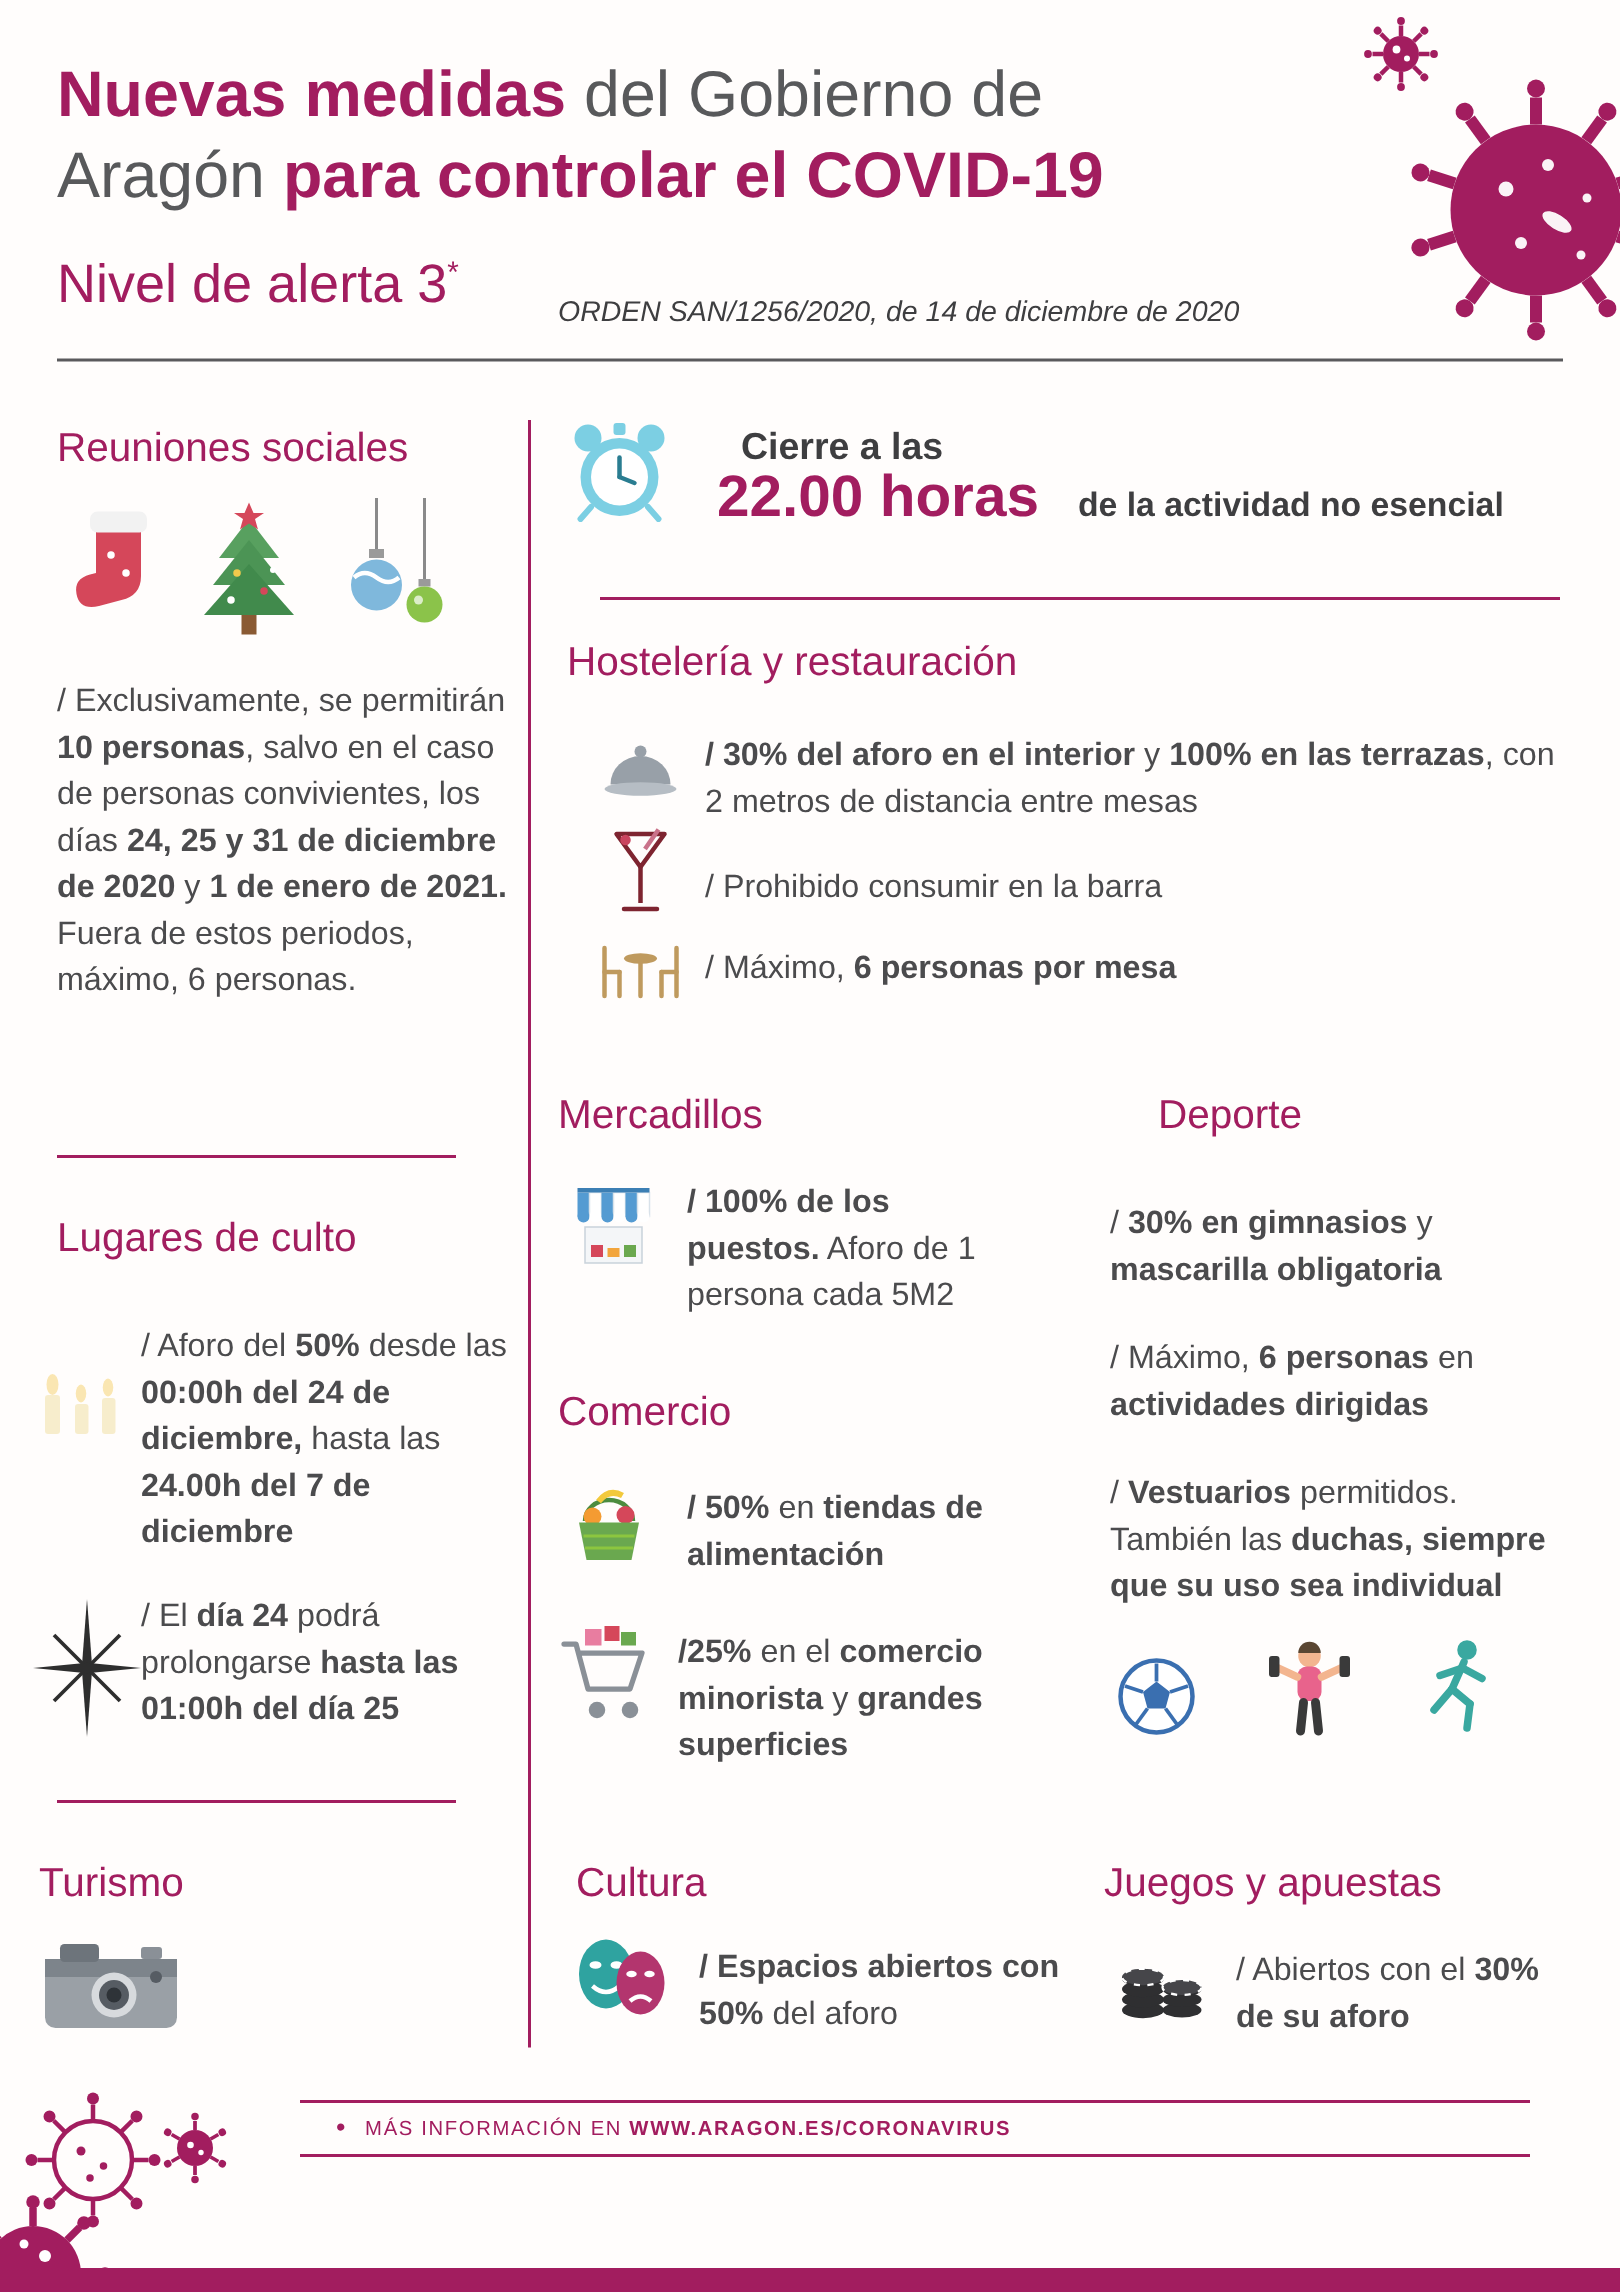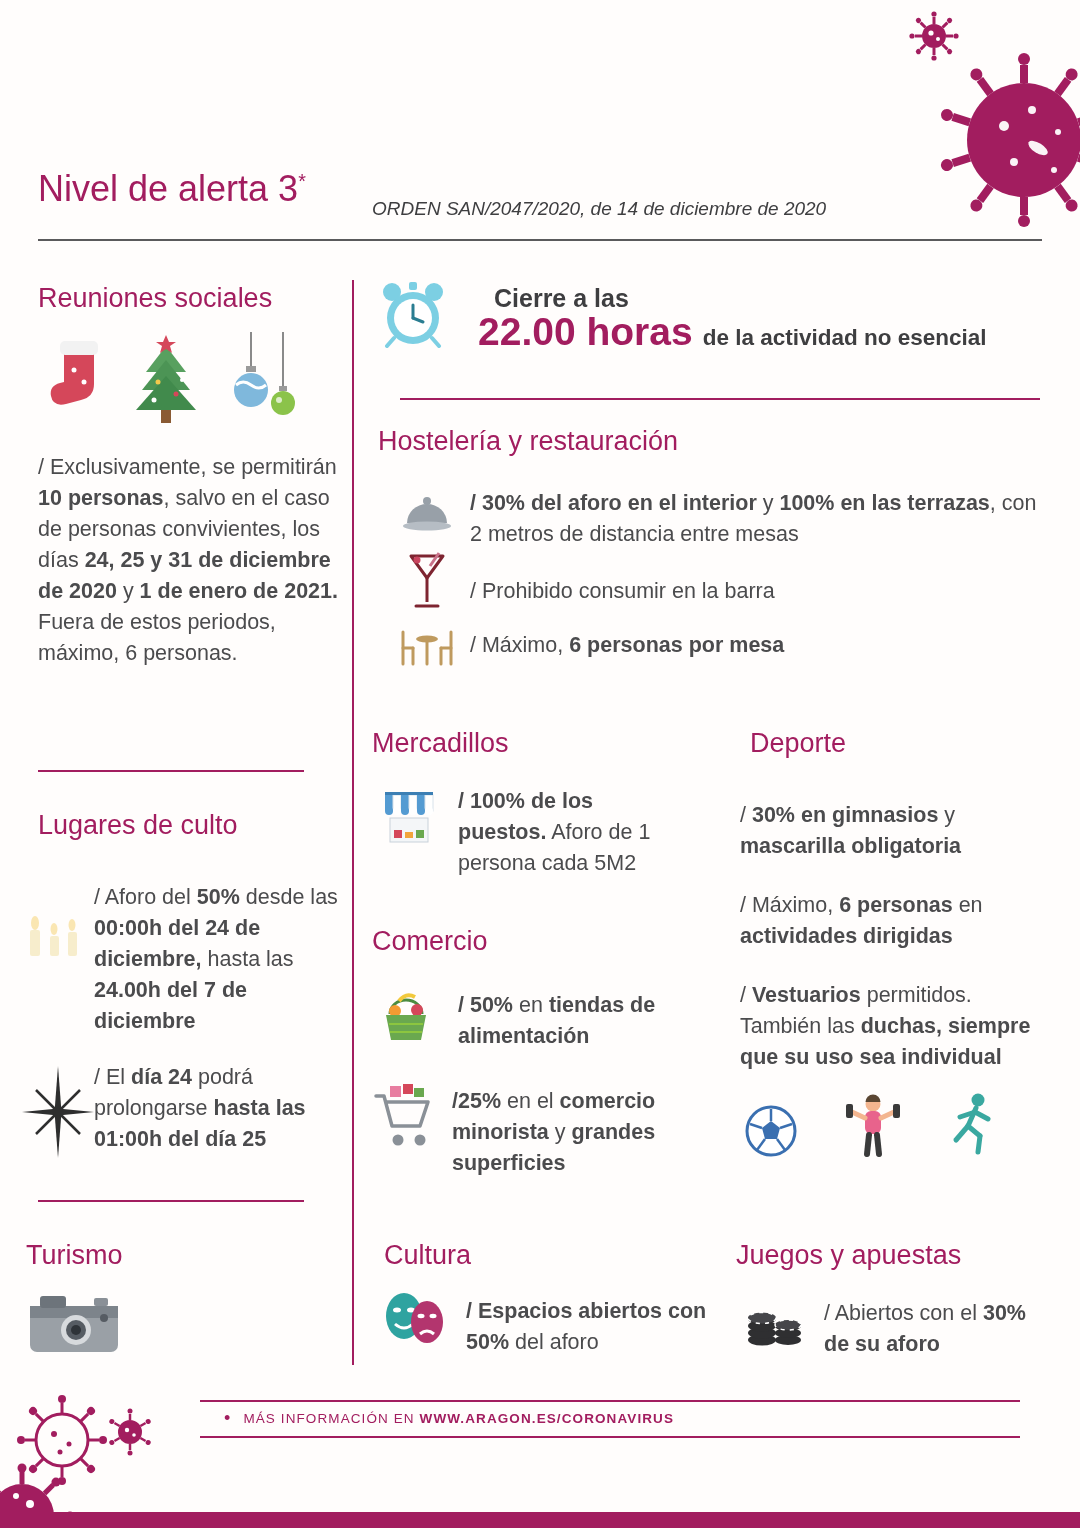--- a/index.html
+++ b/index.html
@@ -13,36 +13,40 @@
   .alert{font-size:36px;color:var(--mag);font-weight:400;}
   .alert sup{font-size:55%;}
   .order{font-size:19px;font-style:italic;color:#3E3E40;}
   .sec-title{color:var(--mag);font-weight:400;font-size:27px;}
   .body-text{color:var(--dark);font-size:21.5px;line-height:31px;}
   .rule-mag{background:var(--mag);height:2px;}
   .vrule{background:var(--mag);width:2px;}
   .cierre-l1{font-size:25px;font-weight:700;color:#3E3E40;margin-left:16px;}
   .cierre-row{display:flex;align-items:baseline;gap:10px;}
   .cierre-big{font-size:39px;font-weight:700;color:var(--mag);}
-  .cierre-rest{font-size:22.5px;font-weight:700;color:#3E3E40;}
+  .cierre-rest{font-size:22.5px;font-weight:700;color:#3E3E40;margin-left:16px;}
   .footer-info{display:flex;align-items:center;gap:12px;color:var(--mag);font-size:13.5px;letter-spacing:1.1px;}
   .footer-info .bullet{font-size:18px;}
   .logo{display:flex;align-items:center;gap:10px;}
   .logo-text{font-size:21px;font-weight:700;color:#3A3A3C;line-height:22px;letter-spacing:.4px;}
   .sports-row{display:flex;align-items:flex-end;gap:46px;}
 </style>
 </head>
 <body>
 
 <div class="page">
 
+  <div class="abs title" style="left:38px;top:36px;width:850px">
+    <div><span class="b">Nuevas medidas</span><span> del Gobierno de</span></div>
+    <div><span>Aragón </span><span class="b">para controlar el COVID-19</span></div>
+  </div>
 
   <div class="abs alert" style="left:38px;top:168px"><span>Nivel de alerta 3</span><sup>*</sup></div>
 
-  <div class="abs order" style="left:372px;top:198px">ORDEN SAN/2047/2020, de 14 de diciembre de 2020</div>
+  <div class="abs order" style="left:372px;top:198px">ORDEN SAN/1256/2020, de 14 de diciembre de 2020</div>
 
   <div class="abs" style="left:38px;top:239px;width:1004px;height:2px;background:#5A5A5C"></div>
 
   <svg class="abs" style="right:0;top:0" width="178" height="268" viewBox="0 0 178 268">
     <g transform="translate(32,36)">
       <circle r="12" fill="#A21D5F"></circle>
       <g stroke="#A21D5F" stroke-width="3">
         <g transform="rotate(0)">
             <line y1="-12" y2="-19"></line>
             <circle cy="-22" r="2.6" fill="#A21D5F" stroke="none"></circle>
@@ -303,21 +307,21 @@
   <svg class="abs" style="left:374px;top:1082px" width="62" height="74" viewBox="0 0 62 74">
     <rect x="16" y="4" width="11" height="11" fill="#E87DA0"></rect>
     <rect x="29" y="2" width="10" height="10" fill="#D5475A"></rect>
     <rect x="40" y="6" width="10" height="9" fill="#6AA84F"></rect>
     <path d="M2,14 h8 l8,30 h28 l8,-24 h-42" fill="none" stroke="#8A9097" stroke-width="3.5" stroke-linecap="round" stroke-linejoin="round"></path>
     <circle cx="24" cy="58" r="5.5" fill="#8A9097"></circle>
     <circle cx="46" cy="58" r="5.5" fill="#8A9097"></circle>
   </svg>
   <div class="abs body-text" style="left:452px;top:1086px;width:248px"><span class="b">/</span><span class="b">25%</span><span> en el </span><span class="b">comercio minorista</span><span> y </span><span class="b">grandes superficies</span></div>
 
-  <div class="abs sec-title" style="left:750px;top:728px">Deporte</div>
+  <div class="abs sec-title" style="left:772px;top:728px">Deporte</div>
   <div class="abs body-text" style="left:740px;top:800px;width:296px"><span>/ </span><span class="b">30% en gimnasios</span><span> y </span><span class="b">mascarilla obligatoria</span></div>
   <div class="abs body-text" style="left:740px;top:890px;width:296px"><span>/ Máximo, </span><span class="b">6 personas</span><span> en </span><span class="b">actividades dirigidas</span></div>
   <div class="abs body-text" style="left:740px;top:980px;width:306px"><span>/ </span><span class="b">Vestuarios</span><span> permitidos. También las </span><span class="b">duchas, siempre que su uso sea individual</span></div>
 
   <div class="abs sports-row" style="left:744px;top:1092px">
     <svg width="54" height="54" viewBox="0 0 54 54">
       <circle cx="27" cy="27" r="24" fill="#fff" stroke="#3A6FB0" stroke-width="3"></circle>
       <polygon points="27,17 36,24 33,35 21,35 18,24" fill="#3A6FB0"></polygon>
       <g stroke="#3A6FB0" stroke-width="2.5">
         <line x1="27" y1="17" x2="27" y2="5"></line>

